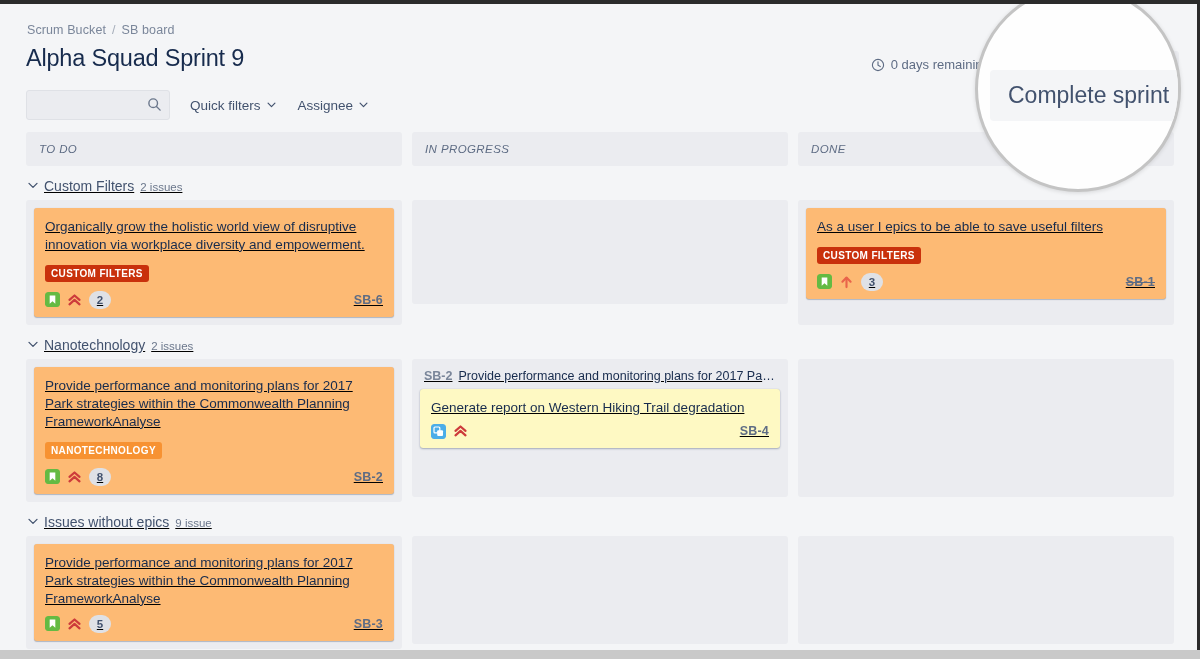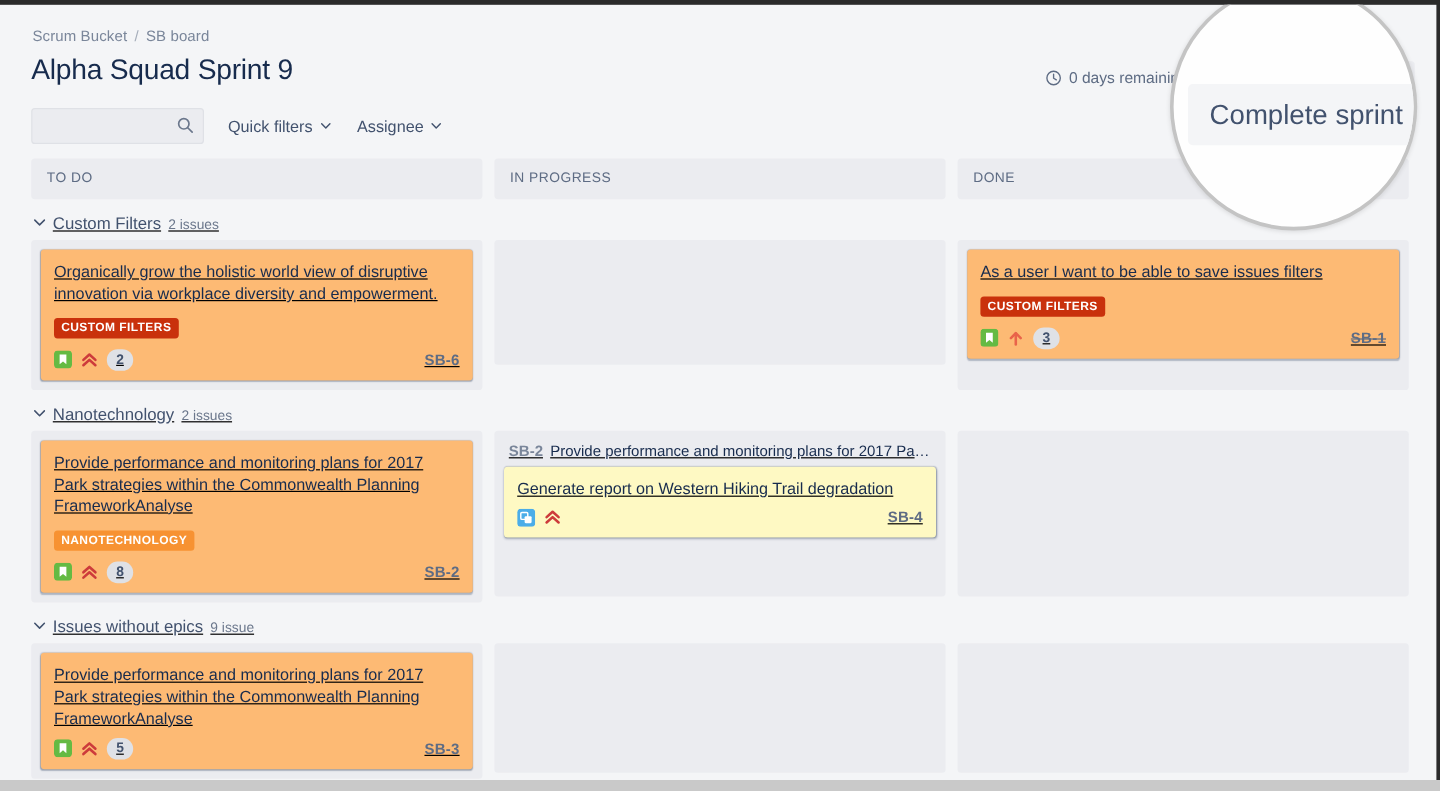--- a/index.html
+++ b/index.html
@@ -72,21 +72,21 @@
   .dd-btn {
     display: flex; align-items: center; gap: 6px;
     font-size: 13.5px; color: #42526e; cursor: pointer;
     background: none; border: none; font-family: "Liberation Sans", sans-serif;
     padding: 4px 2px;
   }
   .chev { width: 9px; height: 6px; display: block; }
 
   
   .board { position: absolute; left: 26px; top: 128px; width: 1148px; }
-  .col-headers { display: flex; gap: 10px; }
+  .col-headers { display: flex; gap: 10px; font-style: italic; }
   .col-header {
     width: 376px; height: 34px; background: #ebecf0; border-radius: 3px;
     display: flex; align-items: center; padding: 0 13px;
     font-size: 11.5px; color: #5e6c84; letter-spacing: .4px;
   }
 
   .swimlane { margin-top: 0; text-decoration: underline; }
   .lane-title {
     display: flex; align-items: baseline; gap: 6px;
     padding: 12px 0 6px 0; margin-left: 2px;
@@ -244,21 +244,21 @@
               <div class="estimate">2</div>
               <div class="issue-key">SB-6</div>
             </div>
           </div>
         </div>
 
         <div class="cell empty" style="height:104px;"></div>
 
         <div class="cell">
           <div class="card">
-            <div class="card-title">As a user I want to be able to save issues filters</div>
+            <div class="card-title">As a user I epics to be able to save useful filters</div>
             <div class="epic-label" style="background:#c9310c">CUSTOM FILTERS</div>
             <div class="card-footer">
               <svg class="type-icon" viewBox="0 0 16 16">
                 <rect width="16" height="16" rx="3" fill="#65ba43"></rect>
                 <path d="M5 3.6h6v8.8L8 9.9l-3 2.5z" fill="#fff"></path>
               </svg>
               <svg class="prio-icon" viewBox="0 0 14 15">
                 <path d="M7 13V3.2" stroke="#e9644a" stroke-width="2.3" stroke-linecap="round"></path>
                 <path d="M2.6 7.2L7 2.7l4.4 4.5" fill="none" stroke="#e9644a" stroke-width="2.3" stroke-linecap="round" stroke-linejoin="round"></path>
               </svg>

